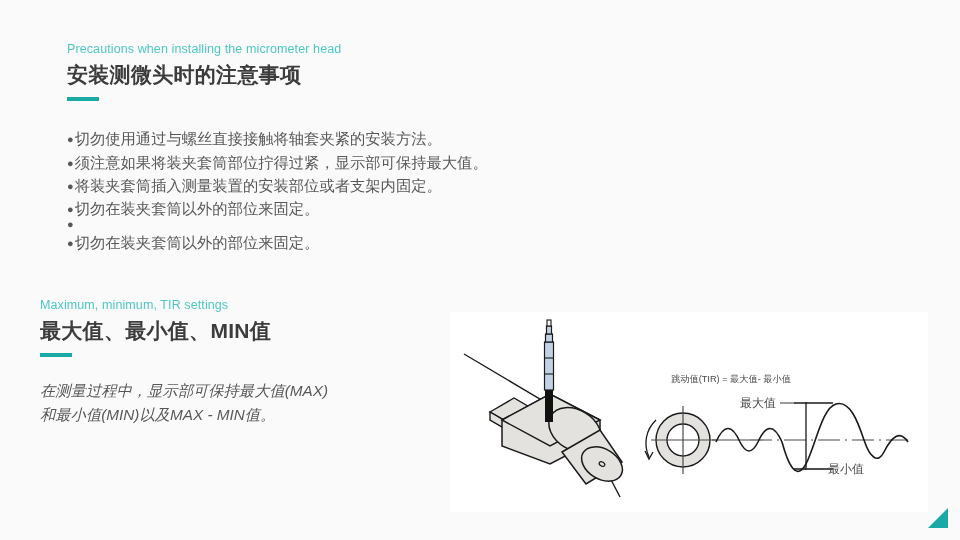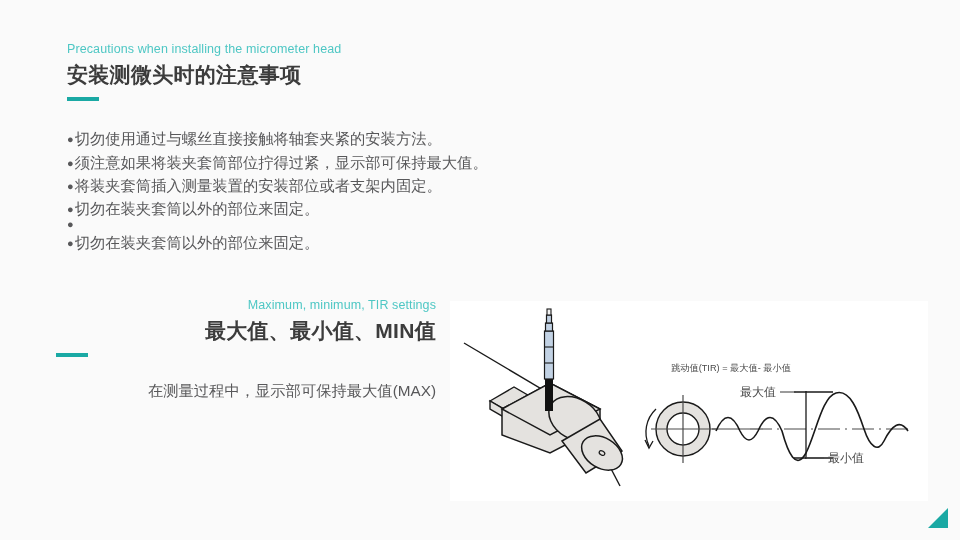--- a/index.html
+++ b/index.html
@@ -13,21 +13,21 @@
     font-family: "Liberation Sans", "DejaVu Sans", sans-serif;
     overflow: hidden;
     position: relative;
   }
 
   
   .section {
     position: absolute;
   }
   #section-precautions { left: 67px; top: 42px; width: 640px; }
-  #section-tir         { left: 56px; top: 298px; width: 380px; text-align: right; }
+  #section-tir         { left: 40px; top: 298px; width: 380px; }
 
   .eyebrow {
     font-size: 12.5px;
     color: #4ec7c4;
     letter-spacing: .1px;
     line-height: 1.2;
     white-space: nowrap;
   }
   .heading {
     font-size: 21px;
@@ -64,28 +64,29 @@
     margin-right: 1px;
     transform: translateY(-1px);
   }
 
   
   .body-copy {
     margin-top: 22px;
     font-size: 15.3px;
     color: #58585a;
     line-height: 1.55;
+    font-style: italic;
   }
   .body-copy div { white-space: nowrap; }
 
   
   #figure-panel {
     position: absolute;
     left: 450px;
-    top: 301px;
+    top: 312px;
     width: 478px;
     height: 200px;
     background: #ffffff;
   }
   #figure-svg { display: block; }
 
   
   #corner-accent {
     position: absolute;
     right: 12px;
@@ -144,20 +145,21 @@
 <div class="section" id="section-tir">
 
   <div class="eyebrow">Maximum, minimum, TIR settings</div>
 
   <div class="heading">最大值、最小值、MIN值</div>
 
   <div class="rule"></div>
 
   <div class="body-copy">
     <div>在测量过程中，显示部可保持最大值(MAX)</div>
+    <div>和最小值(MIN)以及MAX - MIN值。</div>
   </div>
 </div>
 
 <div id="figure-panel">
   <svg id="figure-svg" width="478" height="200" viewBox="0 0 478 200">
 
     <g>
 
       <line x1="14" y1="42" x2="132" y2="112" stroke="#1a1a1a" stroke-width="1.4"></line>
       <line x1="132" y1="112" x2="170" y2="185" stroke="#1a1a1a" stroke-width="1.4"></line>

